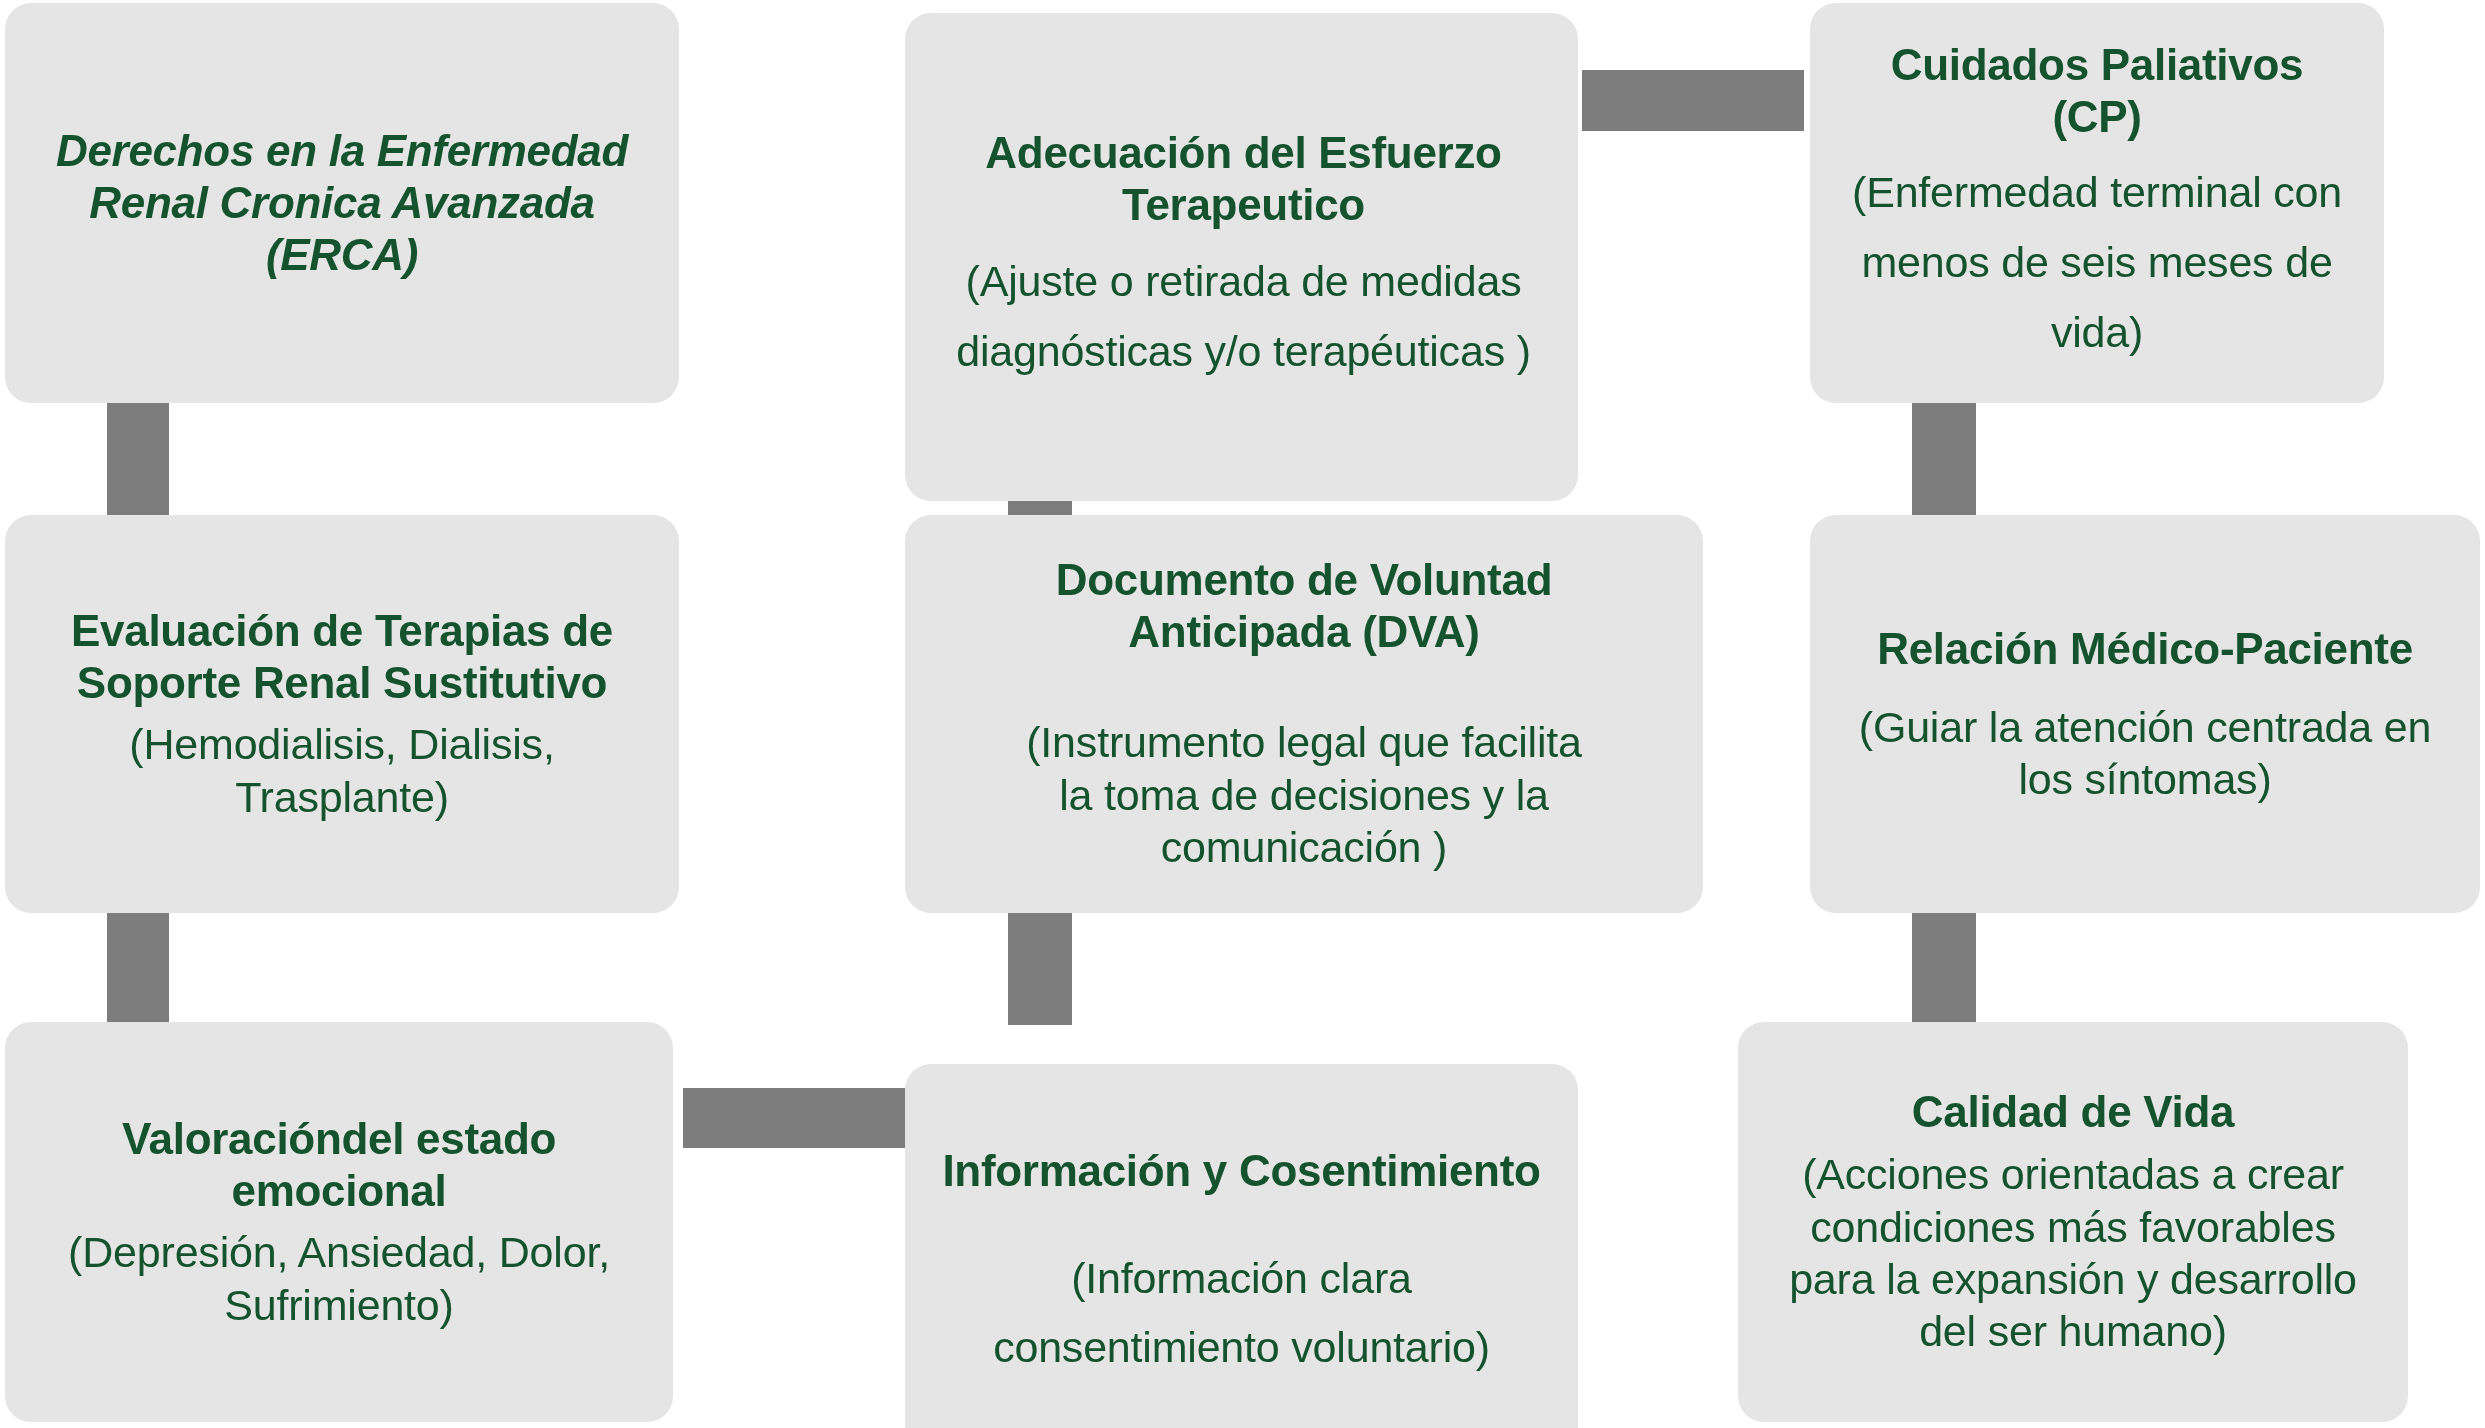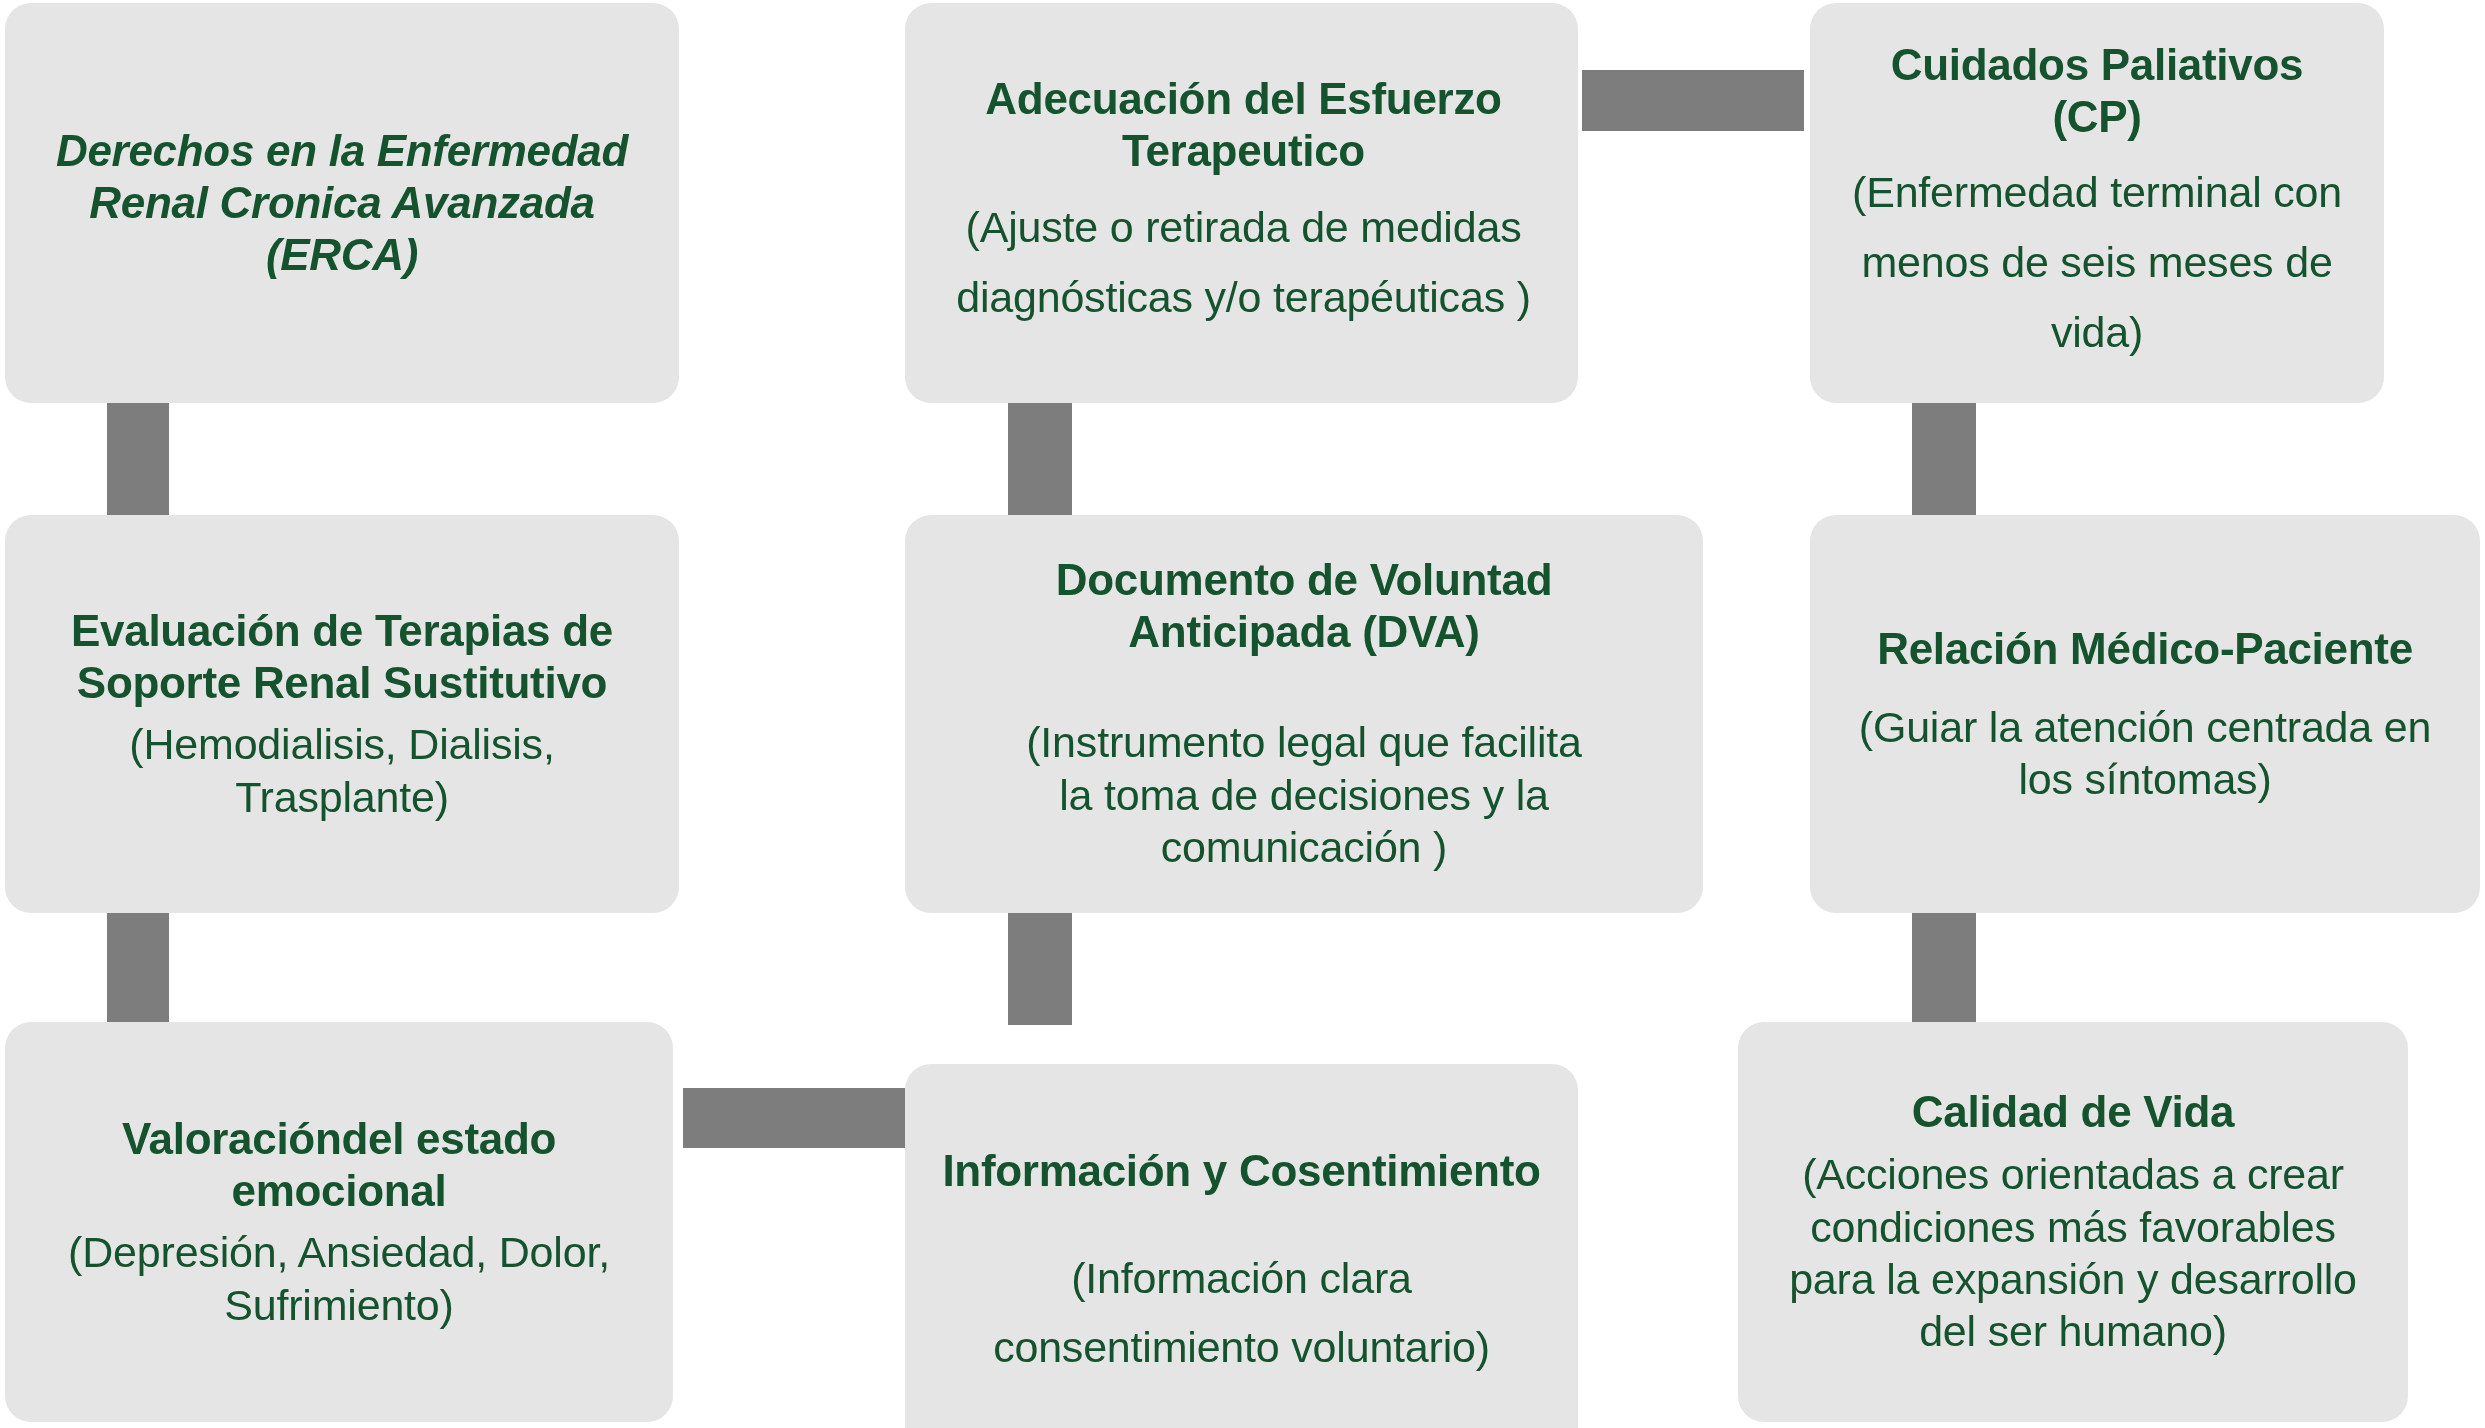--- a/index.html
+++ b/index.html
@@ -94,21 +94,21 @@
   <div class="connector" style="left:1912px; top:910px; width:64px; height:115px;"></div>
 
   <div class="connector" style="left:683px; top:1088px; width:222px; height:60px;"></div>
 
   <div class="node" style="left:5px; top:3px; width:674px; height:400px;">
     <div class="title italic">Derechos en la Enfermedad
 Renal Cronica Avanzada
 (ERCA)</div>
   </div>
 
-  <div class="node" style="left:905px; top:3px; width:673px; height:400px;padding-left:34px;">
+  <div class="node" style="left:905px; top:13px; width:673px; height:488px;padding-left:34px;">
     <div class="title">Adecuación del Esfuerzo
 Terapeutico</div>
     <div class="subtitle loose">(Ajuste o retirada de medidas
 diagnósticas y/o terapéuticas )</div>
   </div>
 
   <div class="node" style="left:1810px; top:3px; width:574px; height:400px;">
     <div class="title">Cuidados Paliativos
 (CP)</div>
     <div class="subtitle loose">(Enfermedad terminal con

